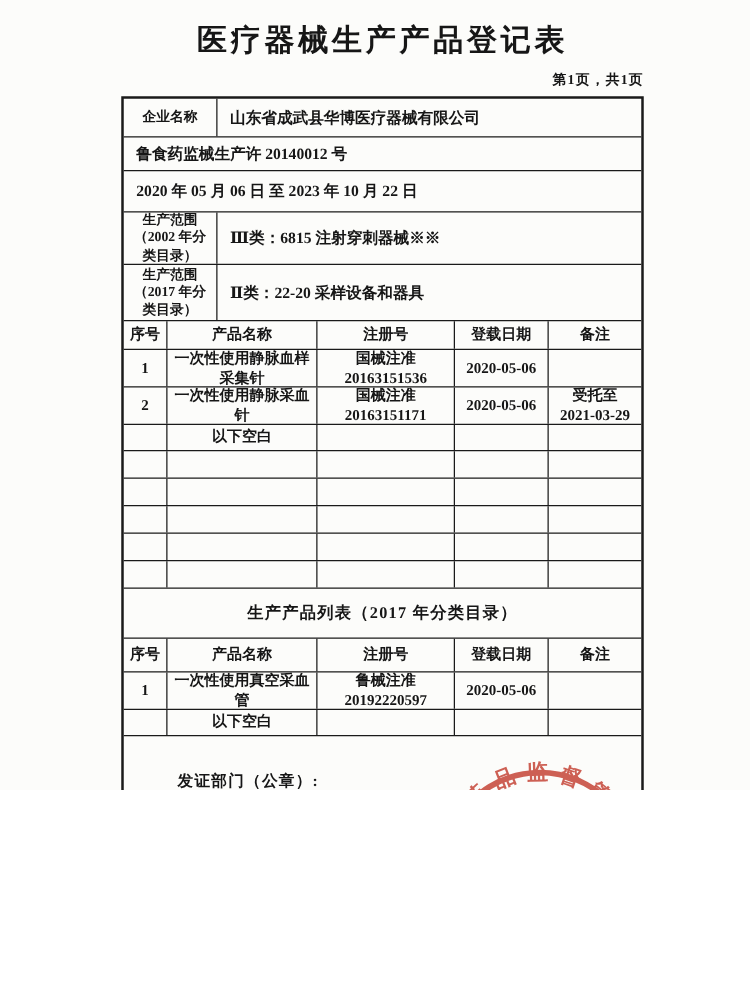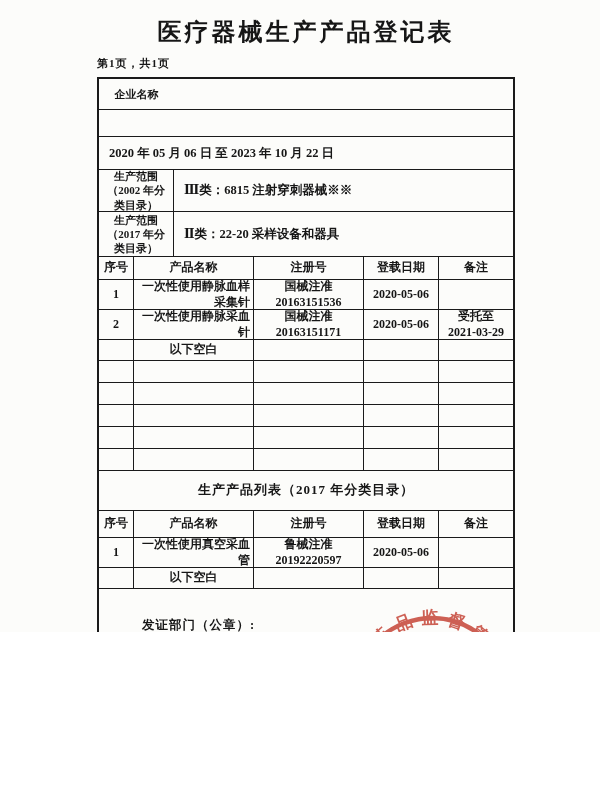--- a/index.html
+++ b/index.html
@@ -7,41 +7,41 @@
   .page{
     position:relative;width:600px;height:632px;background:#fcfcfa;
     font-family:"Liberation Serif","DejaVu Serif",serif;color:#161616;
     overflow:hidden;
   }
   .doc-title{
     position:absolute;left:97px;top:16px;width:418px;margin:0;
     text-align:center;font-size:24px;font-weight:700;letter-spacing:3px;
   }
   .page-indicator{
-    position:absolute;left:97px;top:56px;width:418px;
+    position:absolute;left:97px;top:56px;width:418px;text-align:right;
     font-size:11px;font-weight:700;letter-spacing:1px;
   }
   .doc-table{
     position:absolute;left:97px;top:77px;width:418px;
     border:2px solid #1a1a1a;box-sizing:border-box;
   }
   .trow{display:flex;border-bottom:1.5px solid #1a1a1a;box-sizing:border-box;}
   .trow:last-child{border-bottom:none;}
   .cell{
     box-sizing:border-box;border-right:1.5px solid #1a1a1a;
     display:flex;align-items:center;justify-content:center;text-align:center;
     white-space:pre-line;font-size:12px;font-weight:700;line-height:1.3;
     overflow:hidden;
   }
   .cell:last-child{border-right:none;}
   .label-cell{width:75px;font-size:11px;}
   .value-cell{flex:1;justify-content:flex-start;text-align:left;padding-left:10px;font-size:12.5px;}
   .section-cell{width:100%;font-size:13px;letter-spacing:1px;}
   .c-no{width:35px;}
-  .c-name{width:120px;padding:0 3px;text-align:right;}
+  .c-name{width:120px;padding:0 3px;}
   .c-reg{width:110px;}
   .c-date{width:75px;}
   .c-note{flex:1;}
   .footer-cell{position:relative;width:100%;text-decoration:underline;}
   .issuing-label{
     position:absolute;left:43px;top:28px;font-size:12.5px;font-weight:700;letter-spacing:1px;
   }
   .stamp-date{
     position:absolute;left:356px;top:697px;width:130px;
     font-size:12.5px;font-weight:700;letter-spacing:1px;z-index:7;color:#0369a1;
@@ -57,22 +57,24 @@
 
 <div class="page">
 
   <h1 class="doc-title">医疗器械生产产品登记表</h1>
   <div class="page-indicator">第1页，共1页</div>
 
   <div class="doc-table">
 
     <div class="trow" style="height:31px">
       <div class="cell label-cell">企业名称</div>
+      <div class="cell value-cell">山东省成武县华博医疗器械有限公司</div>
     </div>
     <div class="trow" style="height:27px">
+      <div class="cell value-cell">鲁食药监械生产许 20140012 号</div>
     </div>
     <div class="trow" style="height:33px">
       <div class="cell value-cell">2020 年 05 月 06 日  至 2023 年 10 月 22 日</div>
     </div>
     <div class="trow" style="height:42px">
       <div class="cell label-cell">生产范围
 （2002 年分
 类目录）</div>
       <div class="cell value-cell">Ⅲ类：6815 注射穿刺器械※※</div>
     </div>

